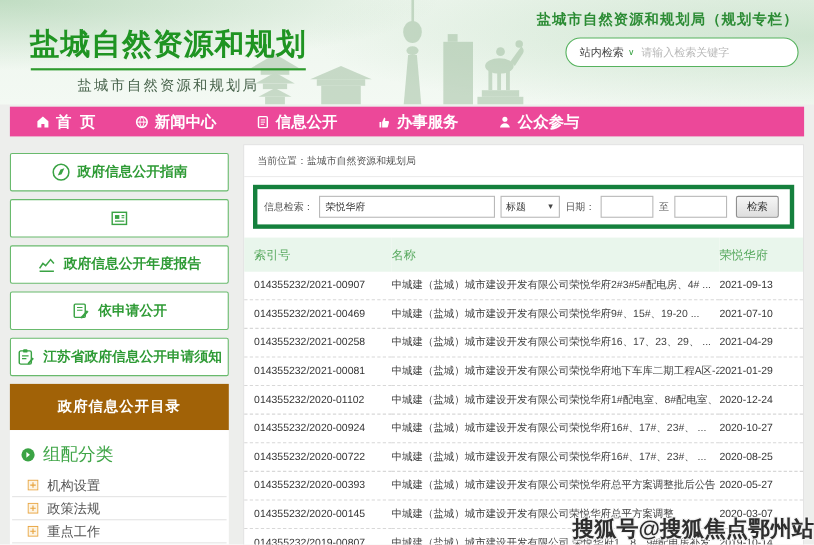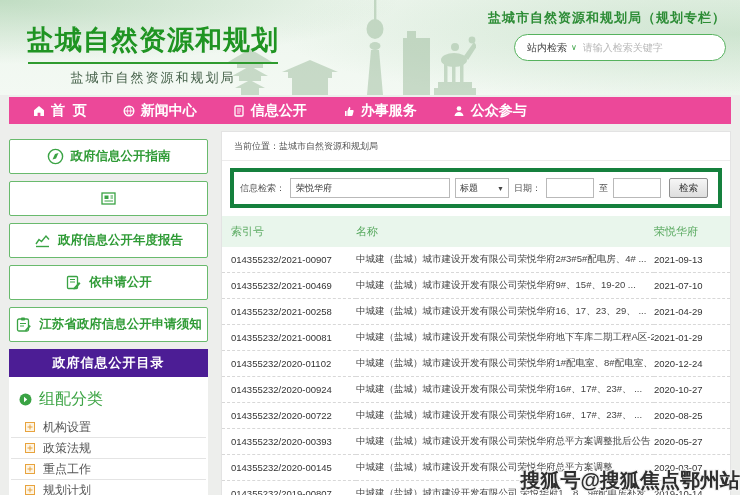--- a/index.html
+++ b/index.html
@@ -50,21 +50,21 @@
   
   .content { width:722px; margin:7px auto 0; display:flex; gap:13px; align-items:flex-start; }
 
   .sidebar { width:199px; flex-shrink:0; margin-top:8px; }
   .side-btn {
     height:35px; background:#fff; border:1px solid #69ba6d; border-radius:2px;
     margin-bottom:7px; display:flex; align-items:center; justify-content:center; gap:7px;
     color:#2f9b36; font-weight:bold; font-size:12.5px; cursor:pointer; padding:0 2px; white-space:nowrap;
   }
   .dir-btn {
-    height:28px; background:#4c1d95; color:#fff; font-size:13px; font-weight:bold;
+    height:42px; background:#a16207; color:#fff; font-size:13px; font-weight:bold;
     display:flex; align-items:center; justify-content:center; margin-top:5px; cursor:pointer; letter-spacing:1px;
   }
   .side-panel { background:#fff; padding:4px 2px 40px; }
   .category-head { display:flex; align-items:center; gap:7px; padding:8px 0 7px 8px; color:#3fa547; font-size:16px; cursor:pointer; }
   .cat-item {
     display:flex; align-items:center; gap:8px; height:21px; padding-left:14px;
     border-bottom:1px solid #e4e4e4; font-size:12px; color:#555; cursor:pointer;
   }
 
   .main { flex:1; background:#fff; border:1px solid #e3e3e3; min-height:357px; padding-bottom:2px; }

